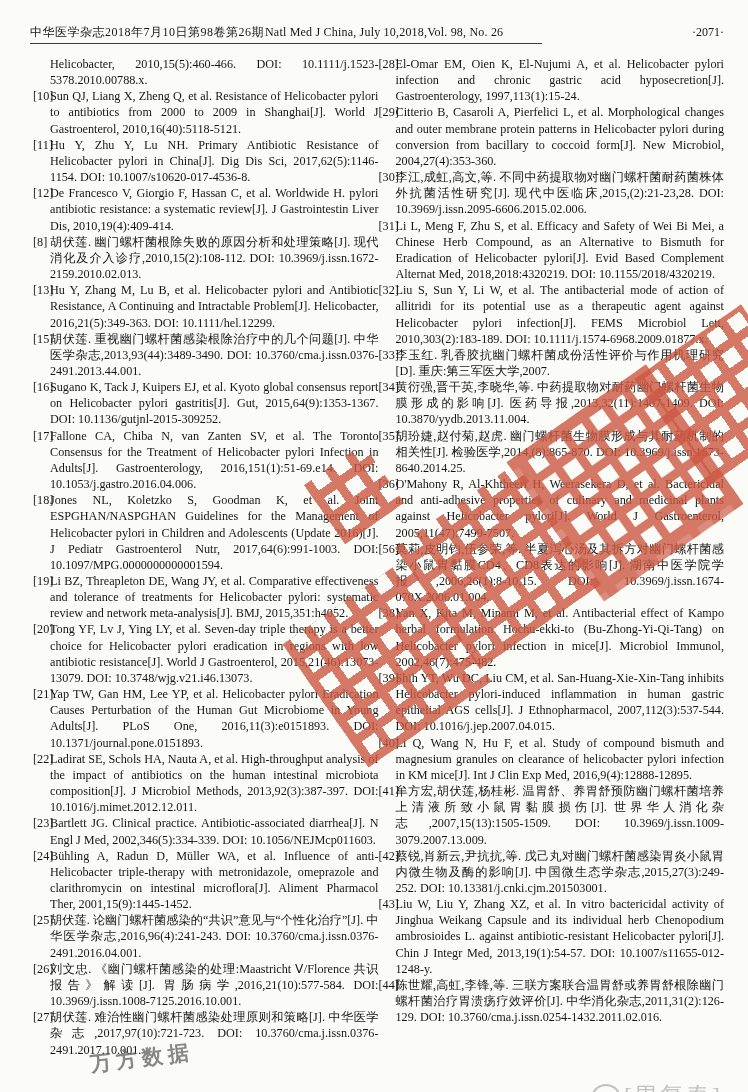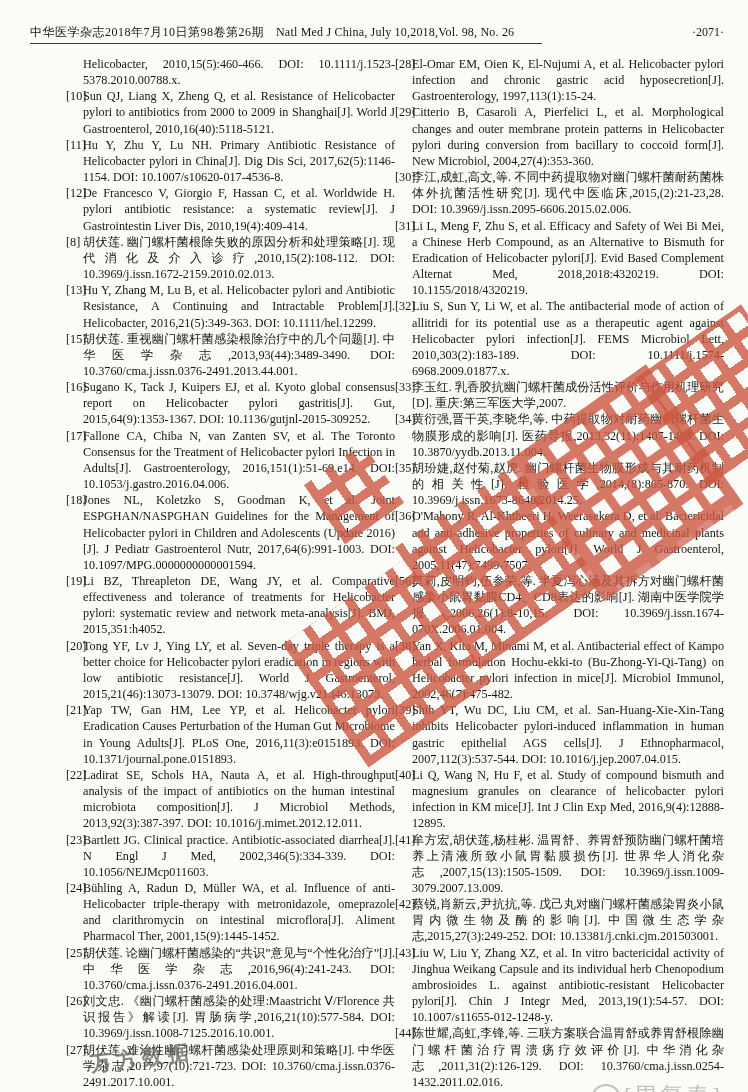--- a/index.html
+++ b/index.html
@@ -11,32 +11,31 @@
     font-family:Liberation Serif, serif;
     overflow:hidden;
   }
   
   .header{
     position:absolute;top:24px;left:30px;right:24px;
     display:flex;align-items:baseline;
     font-size:12px;white-space:nowrap;
   }
   .hdr-cn{letter-spacing:.5px;}
-  .hdr-en{margin-left:12px;letter-spacing:.2px;}
+  .hdr-en{margin-left:1px;letter-spacing:.2px;}
   .hdr-page{margin-left:auto;}
   .hdr-rule{
     position:absolute;top:43px;left:30px;width:512px;height:1px;
     background:#3a3a3a;
   }
   
   .columns{
     position:absolute;top:56px;left:33px;right:24px;bottom:0;
     display:flex;
     z-index:1;
-    margin-left:33px;
   }
   .col{flex:1;min-width:0;}
   .ref{display:flex;align-items:flex-start;}
   .ref-num{
     flex:none;width:17px;
     font-size:12.2px;line-height:16.15px;
   }
   .ref-text{
     flex:1;min-width:0;
     font-size:12.2px;line-height:16.15px;

